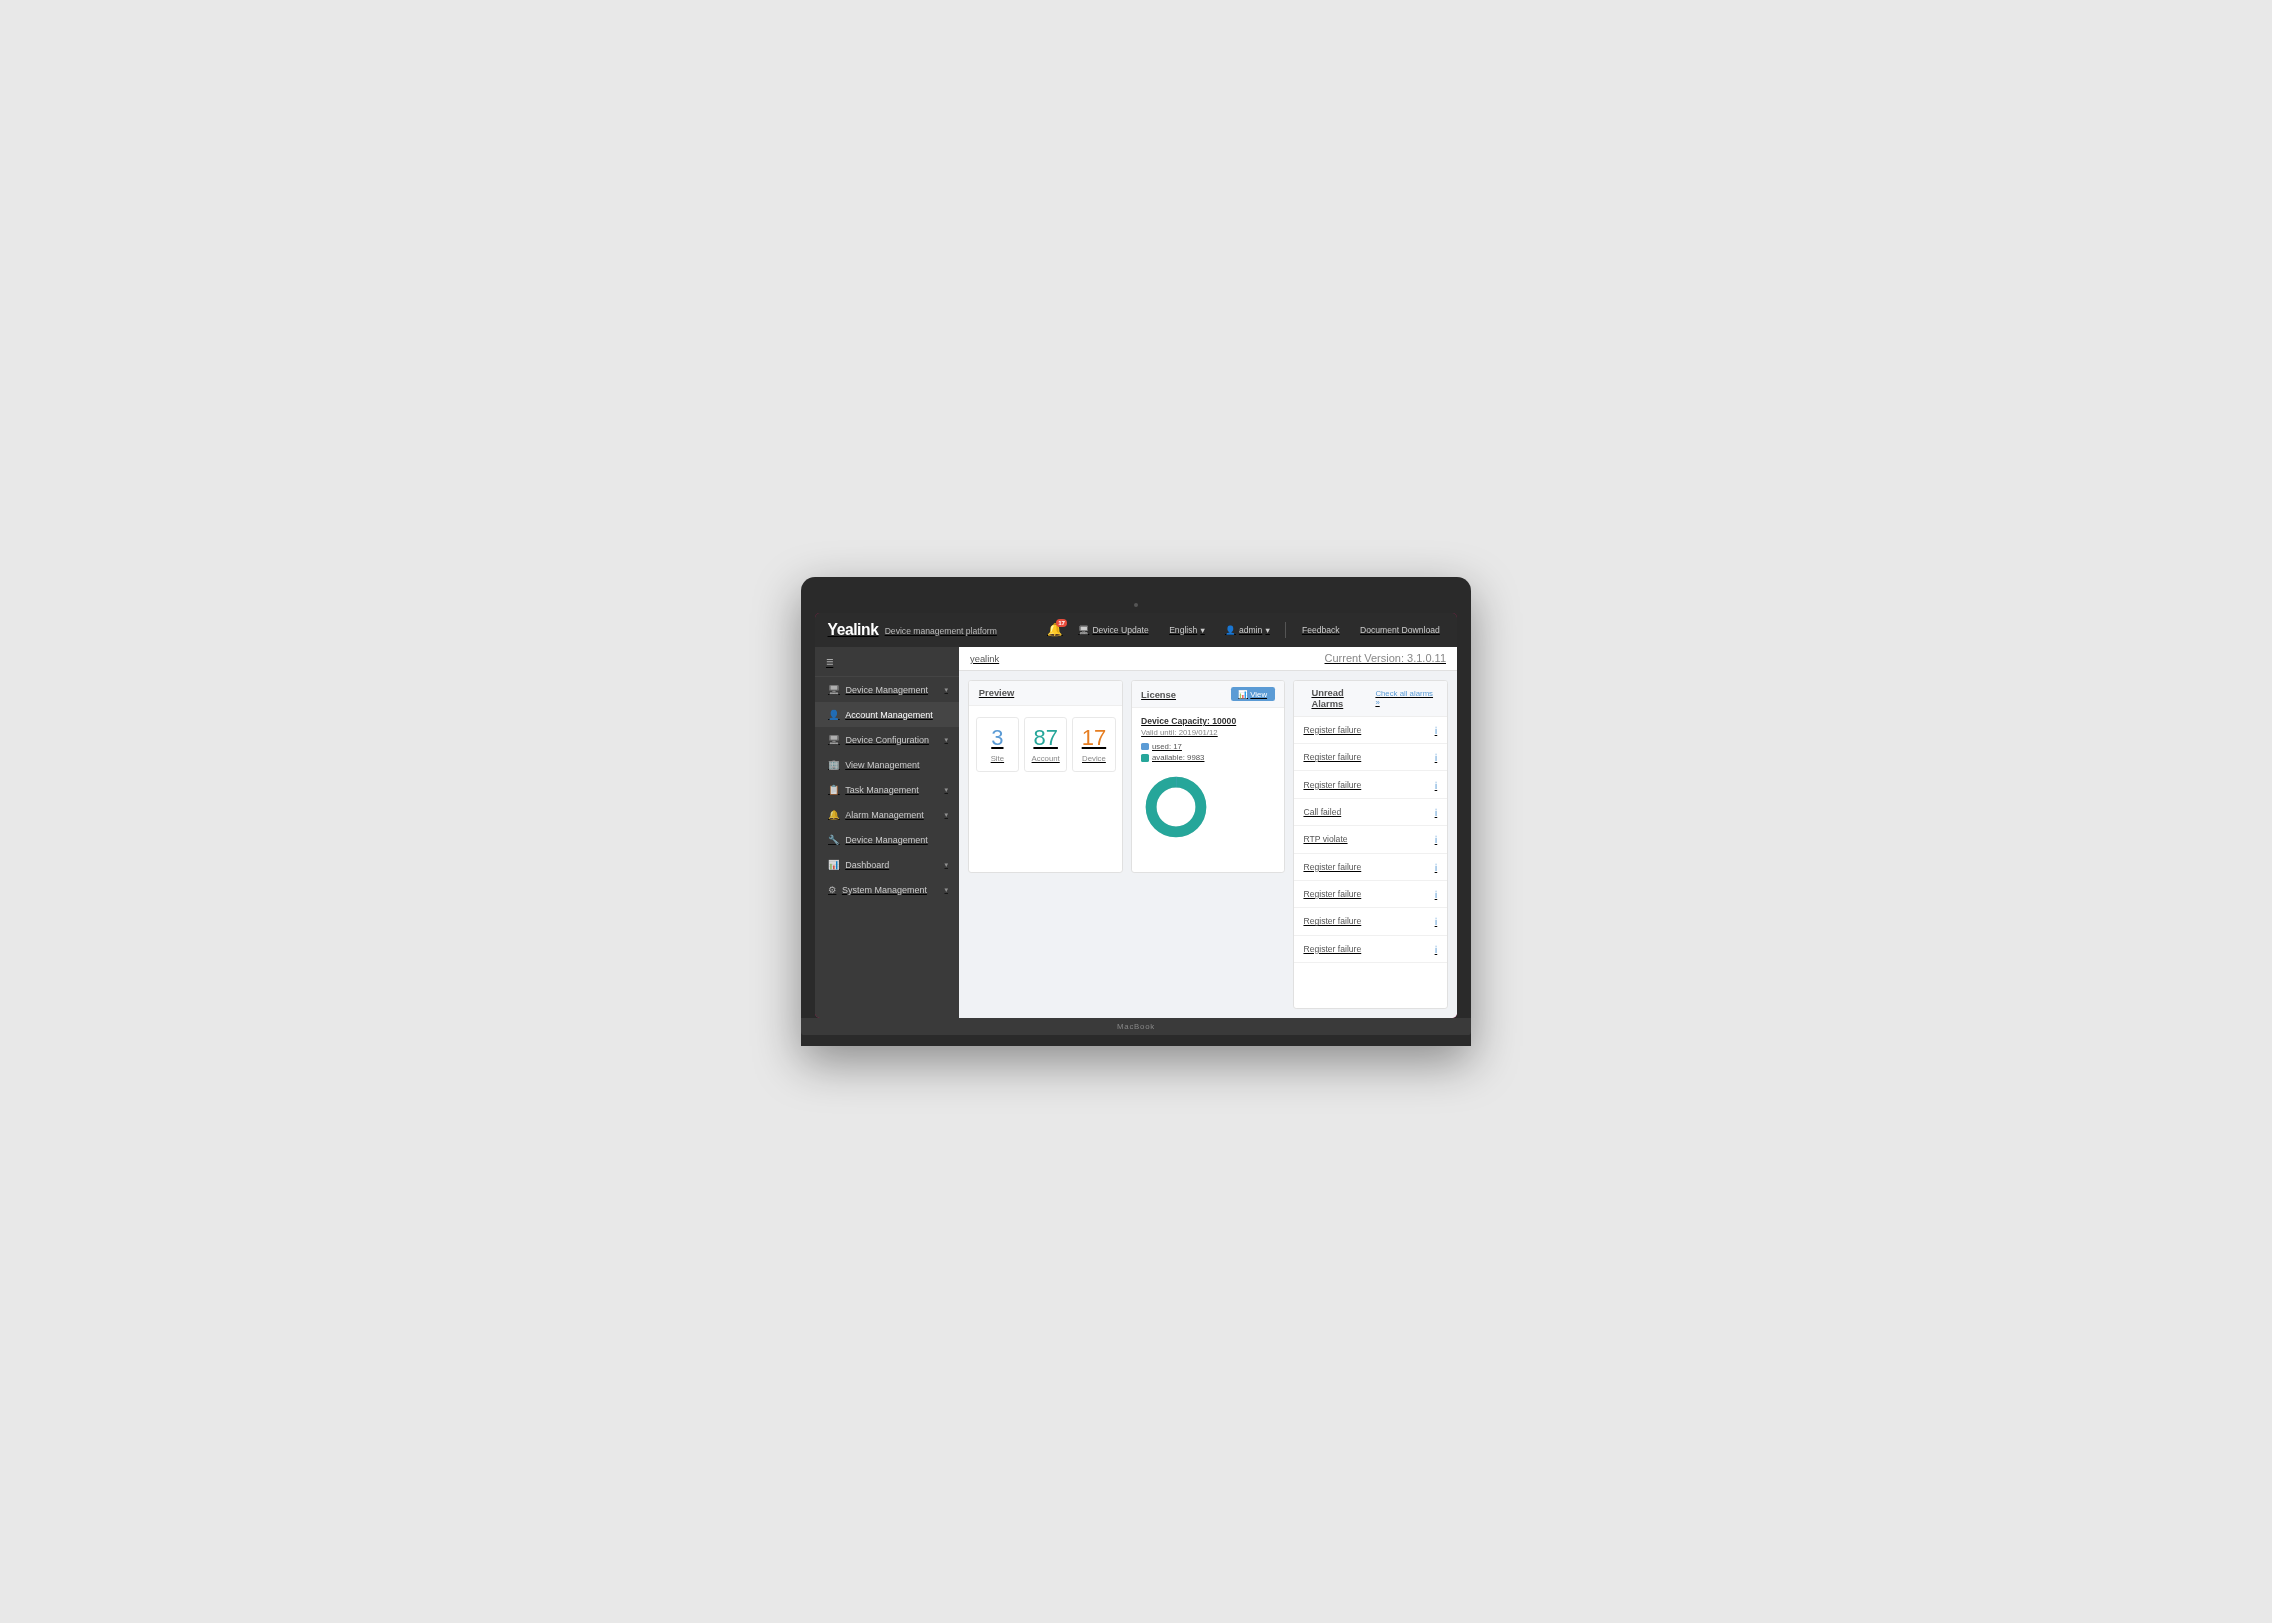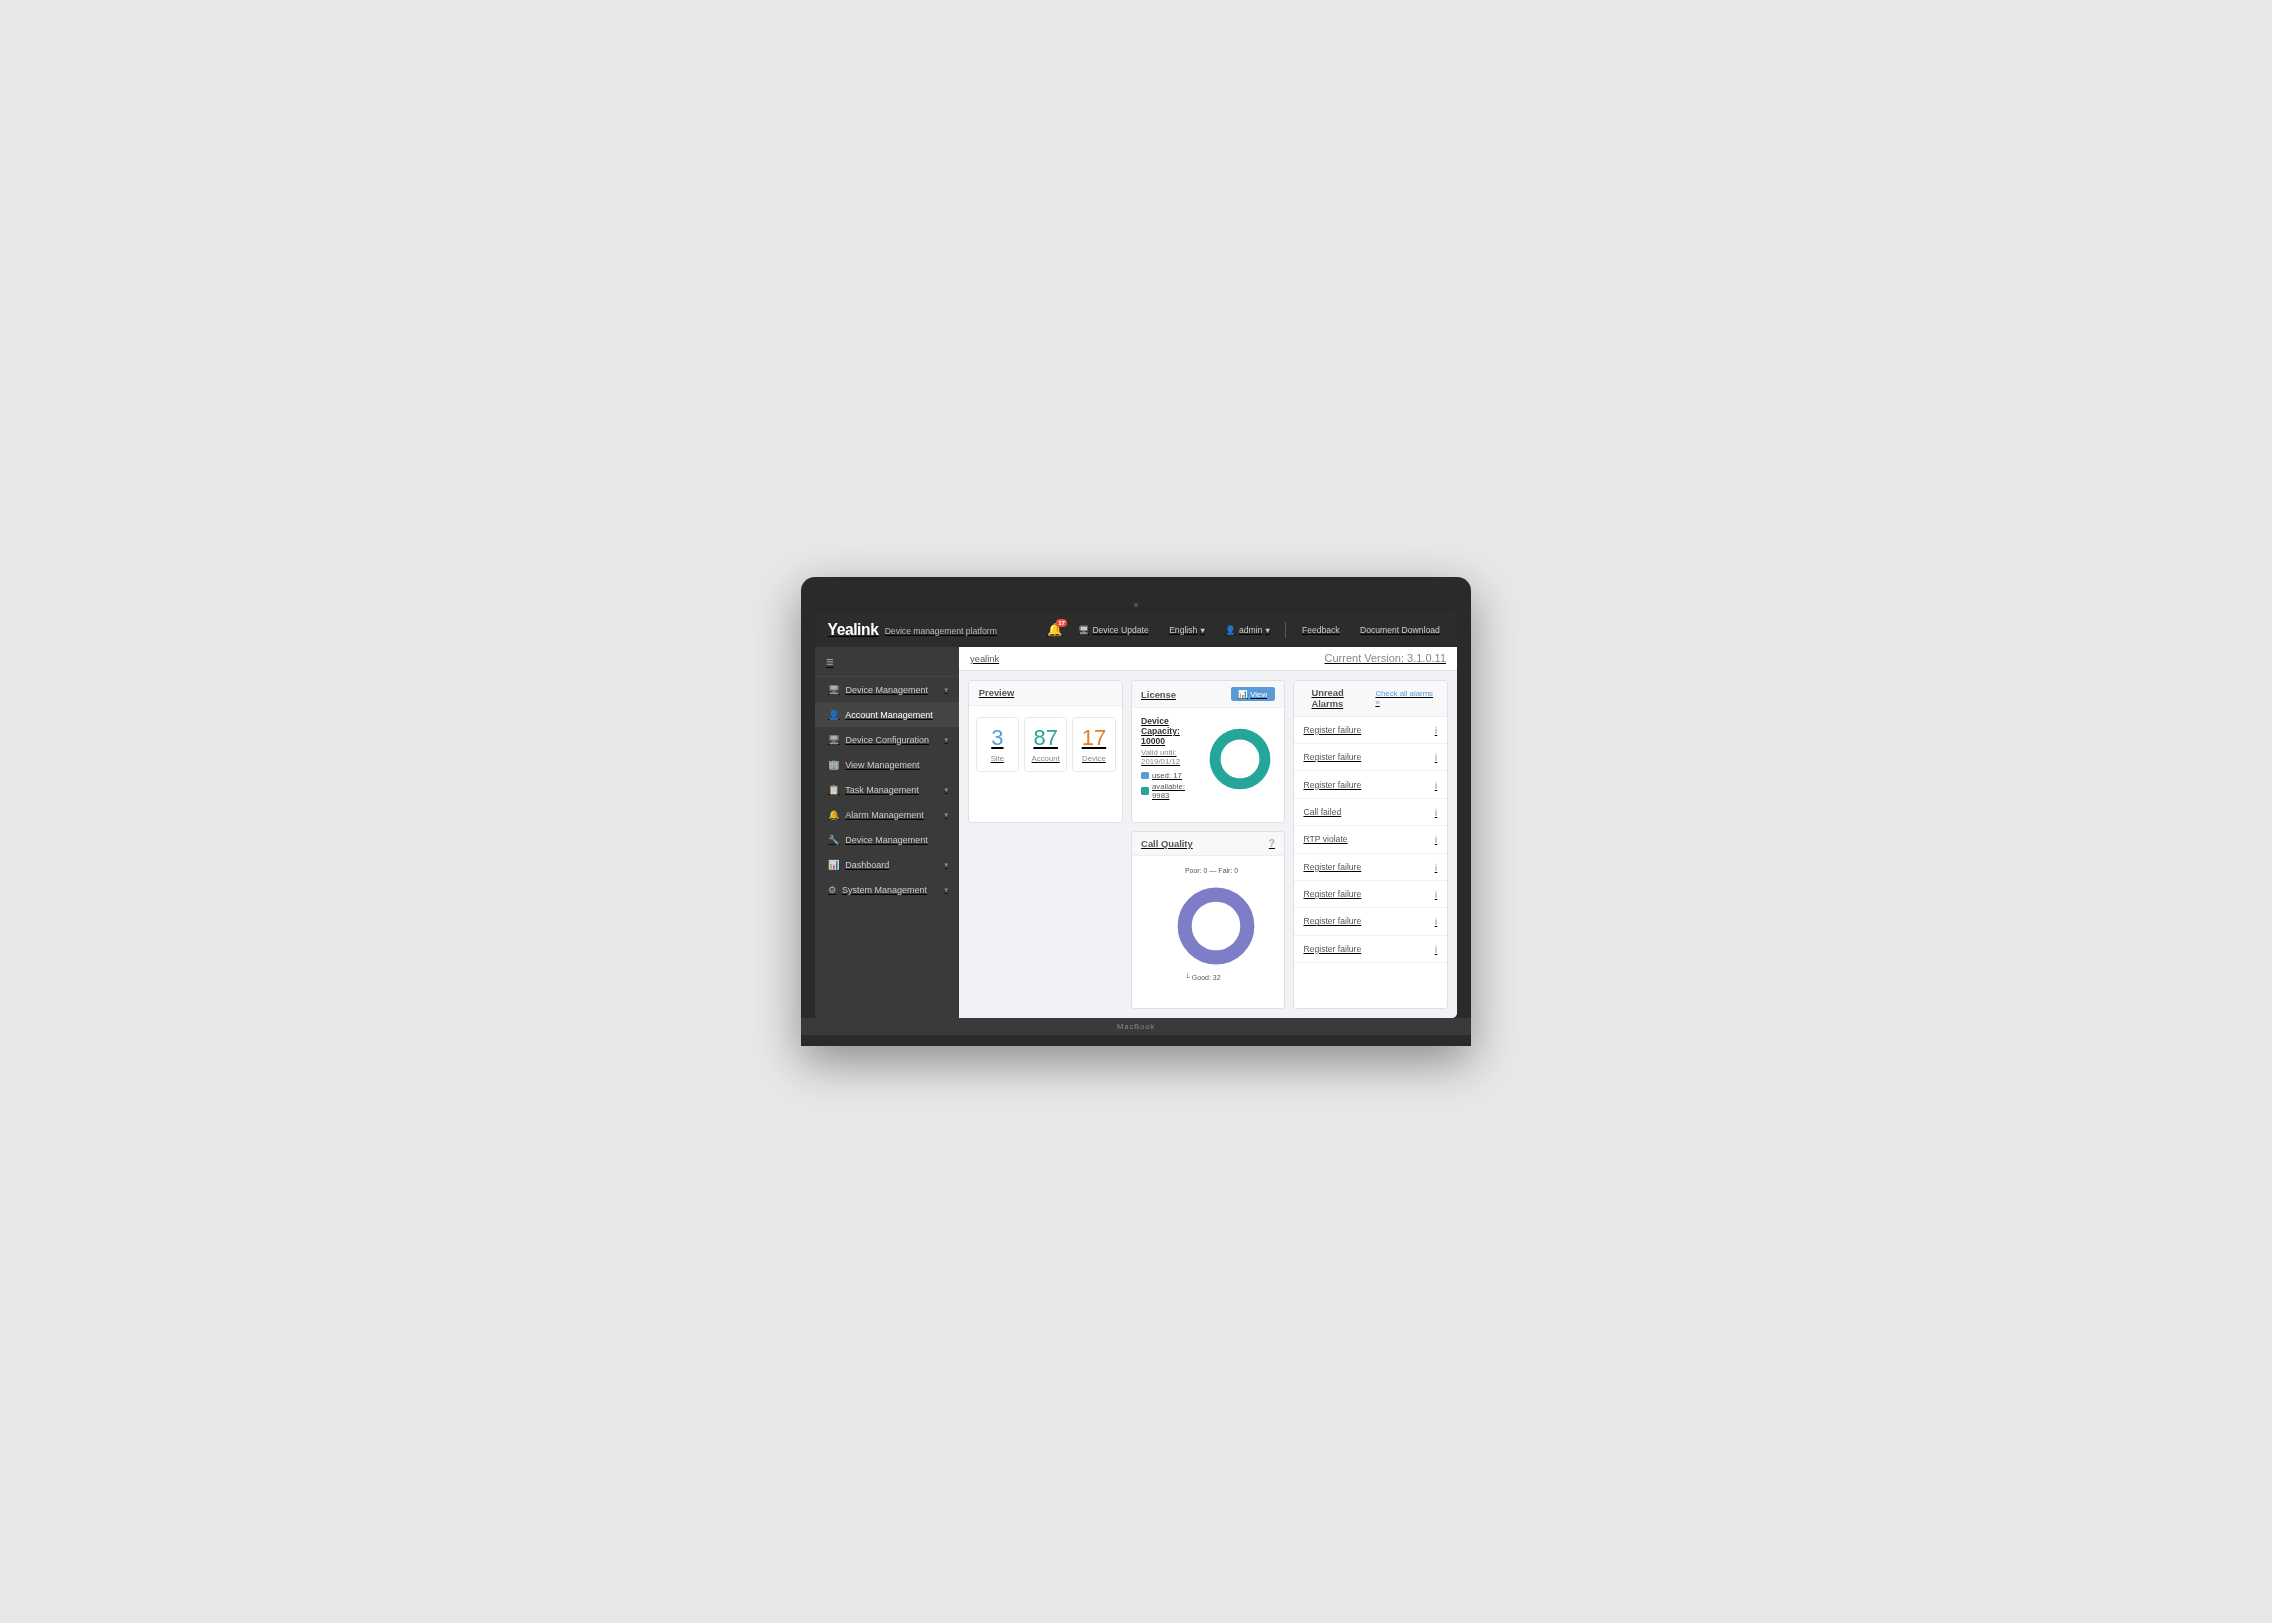--- a/index.html
+++ b/index.html
@@ -284,21 +284,22 @@
       font-size: 7.8px;
       cursor: pointer;
       display: flex;
       align-items: center;
       gap: 2.3px;
     }
     .license-body {
       padding: 7.8px 9.4px;
       display: flex;
       gap: 7.8px;
-      align-items: center;
+      align-items: flex-start;
+      flex-direction: column;
     }
     .license-info {
       flex: 1;
     }
     .license-capacity {
       font-size: 8.6px;
       font-weight: 700;
       color: #333;
       margin-bottom: 2.3px;
     }
@@ -592,37 +593,20 @@
                     <span class="alarm-info-icon">ℹ</span>
                   </div>
                   <div class="alarm-item">
                     <span>Register failure</span>
                     <span class="alarm-info-icon">ℹ</span>
                   </div>
                 </div>
             </div>
 
 
-            <div class="card quality-card">
-              <div class="card-header">
-                <span>Call Quality</span>
-                <span style="color:#aaa; font-size:10px; cursor:pointer;">?</span>
-              </div>
-              <div class="quality-body">
-                <div style="position:relative; width:156px; height:125px;">
-                  <svg width="94" height="94" viewBox="0 0 120 120" style="position:absolute; left:31px; top:15.6px;">
-
-                    <circle cx="60" cy="60" r="40" fill="none" stroke="#7e7ec8" stroke-width="18" stroke-dasharray="251.3 0" transform="rotate(-90 60 60)"></circle>
-                  </svg>
-
-                  <div style="position:absolute; top:3.1px; left:47px; font-size:7px; color:#555; white-space:nowrap;">Poor: 0 — Fair: 0</div>
-                  <div style="position:absolute; bottom:7.8px; left:47px; font-size:7px; color:#555; white-space:nowrap;">└ Good: 32</div>
-                </div>
-              </div>
-            </div>
 
           </div>
         </div>
       </div>
     </div>
   </div>
   <div class="laptop-base"></div>
   <div class="laptop-bottom"></div>
 </div>
 

